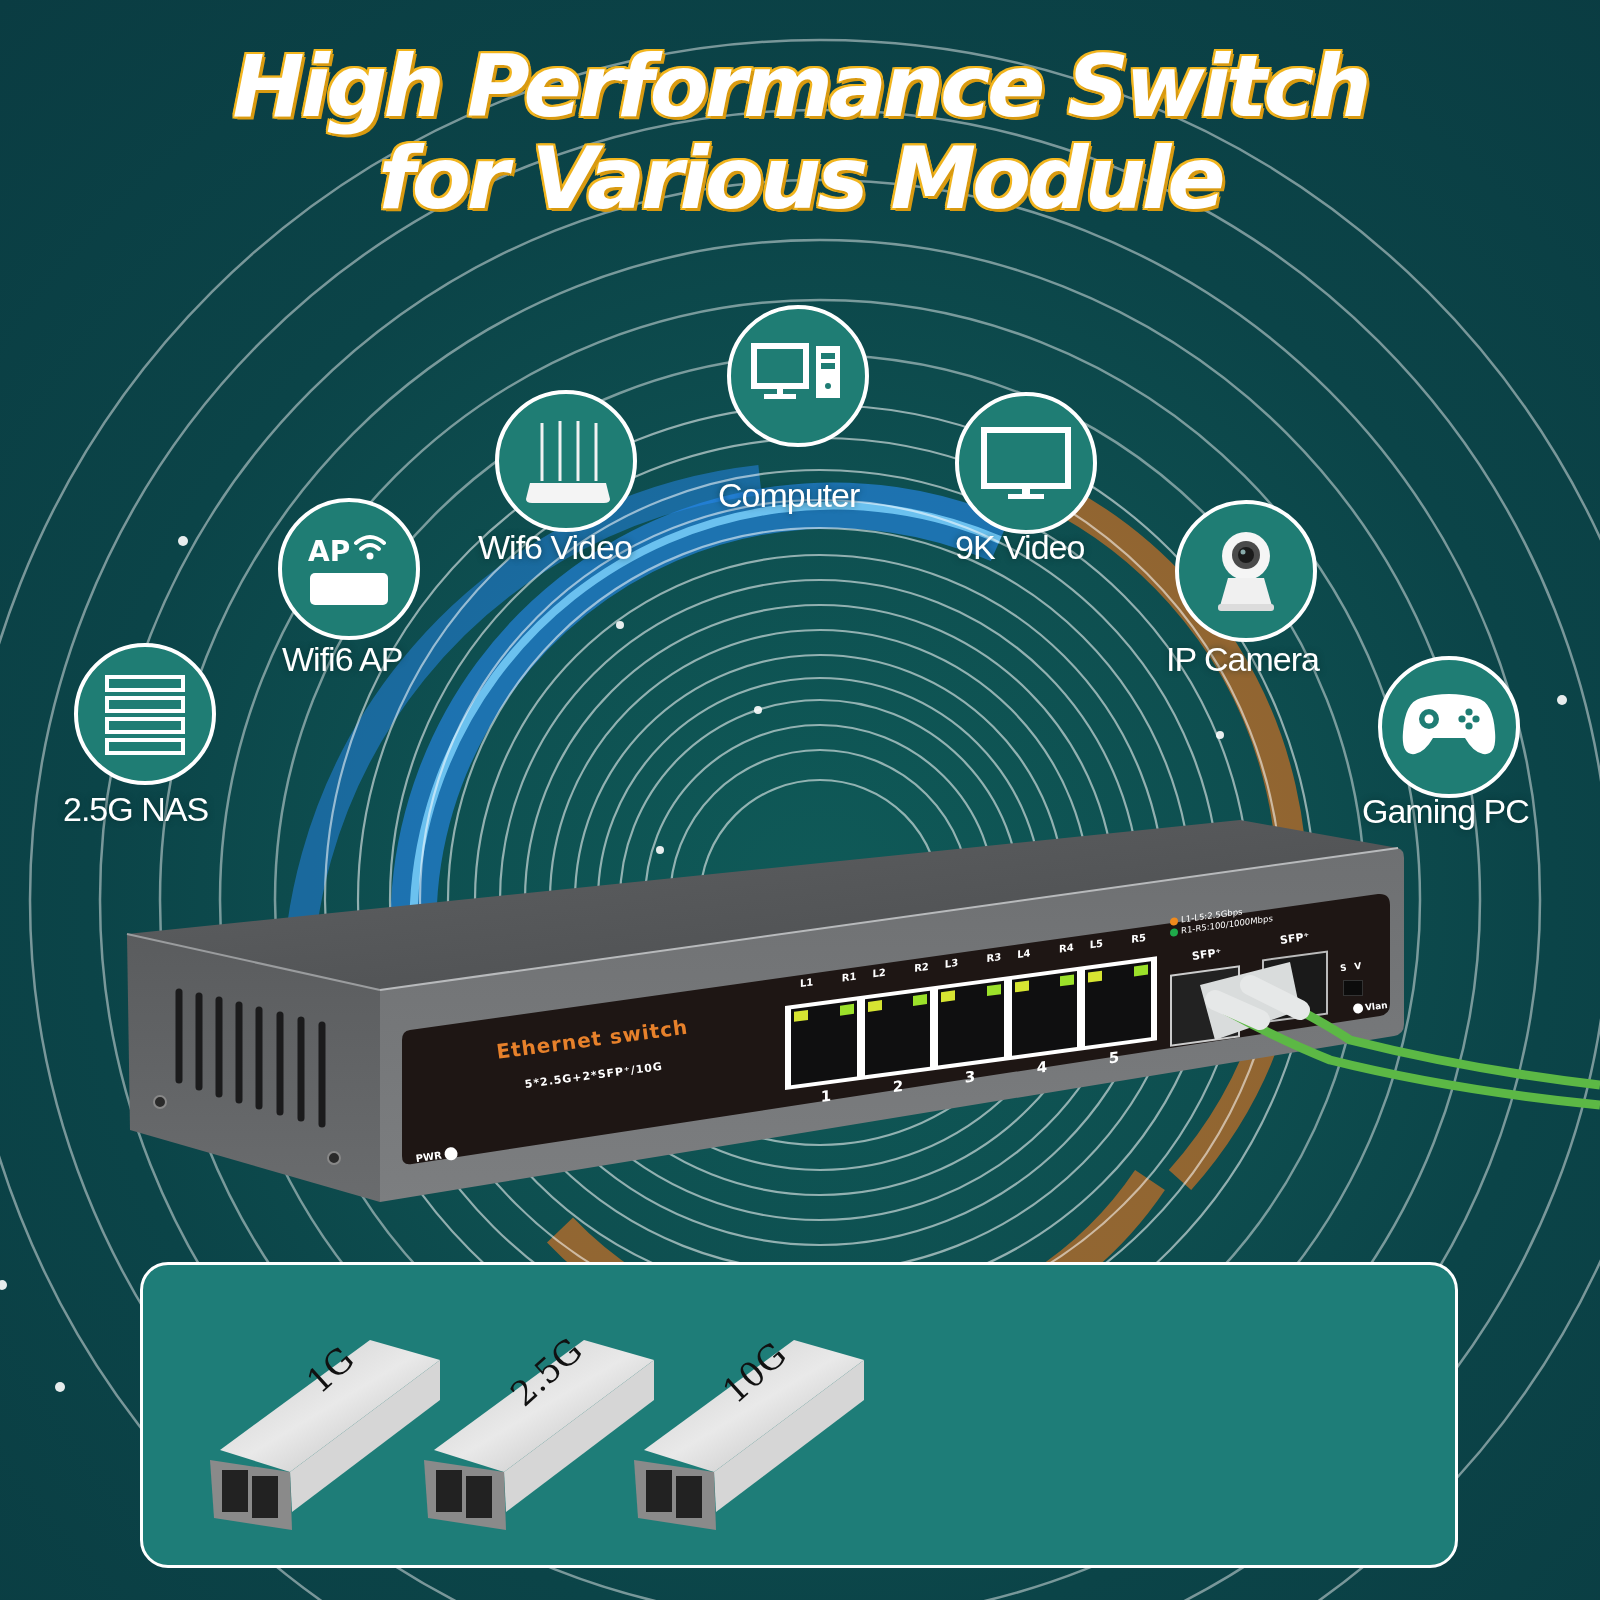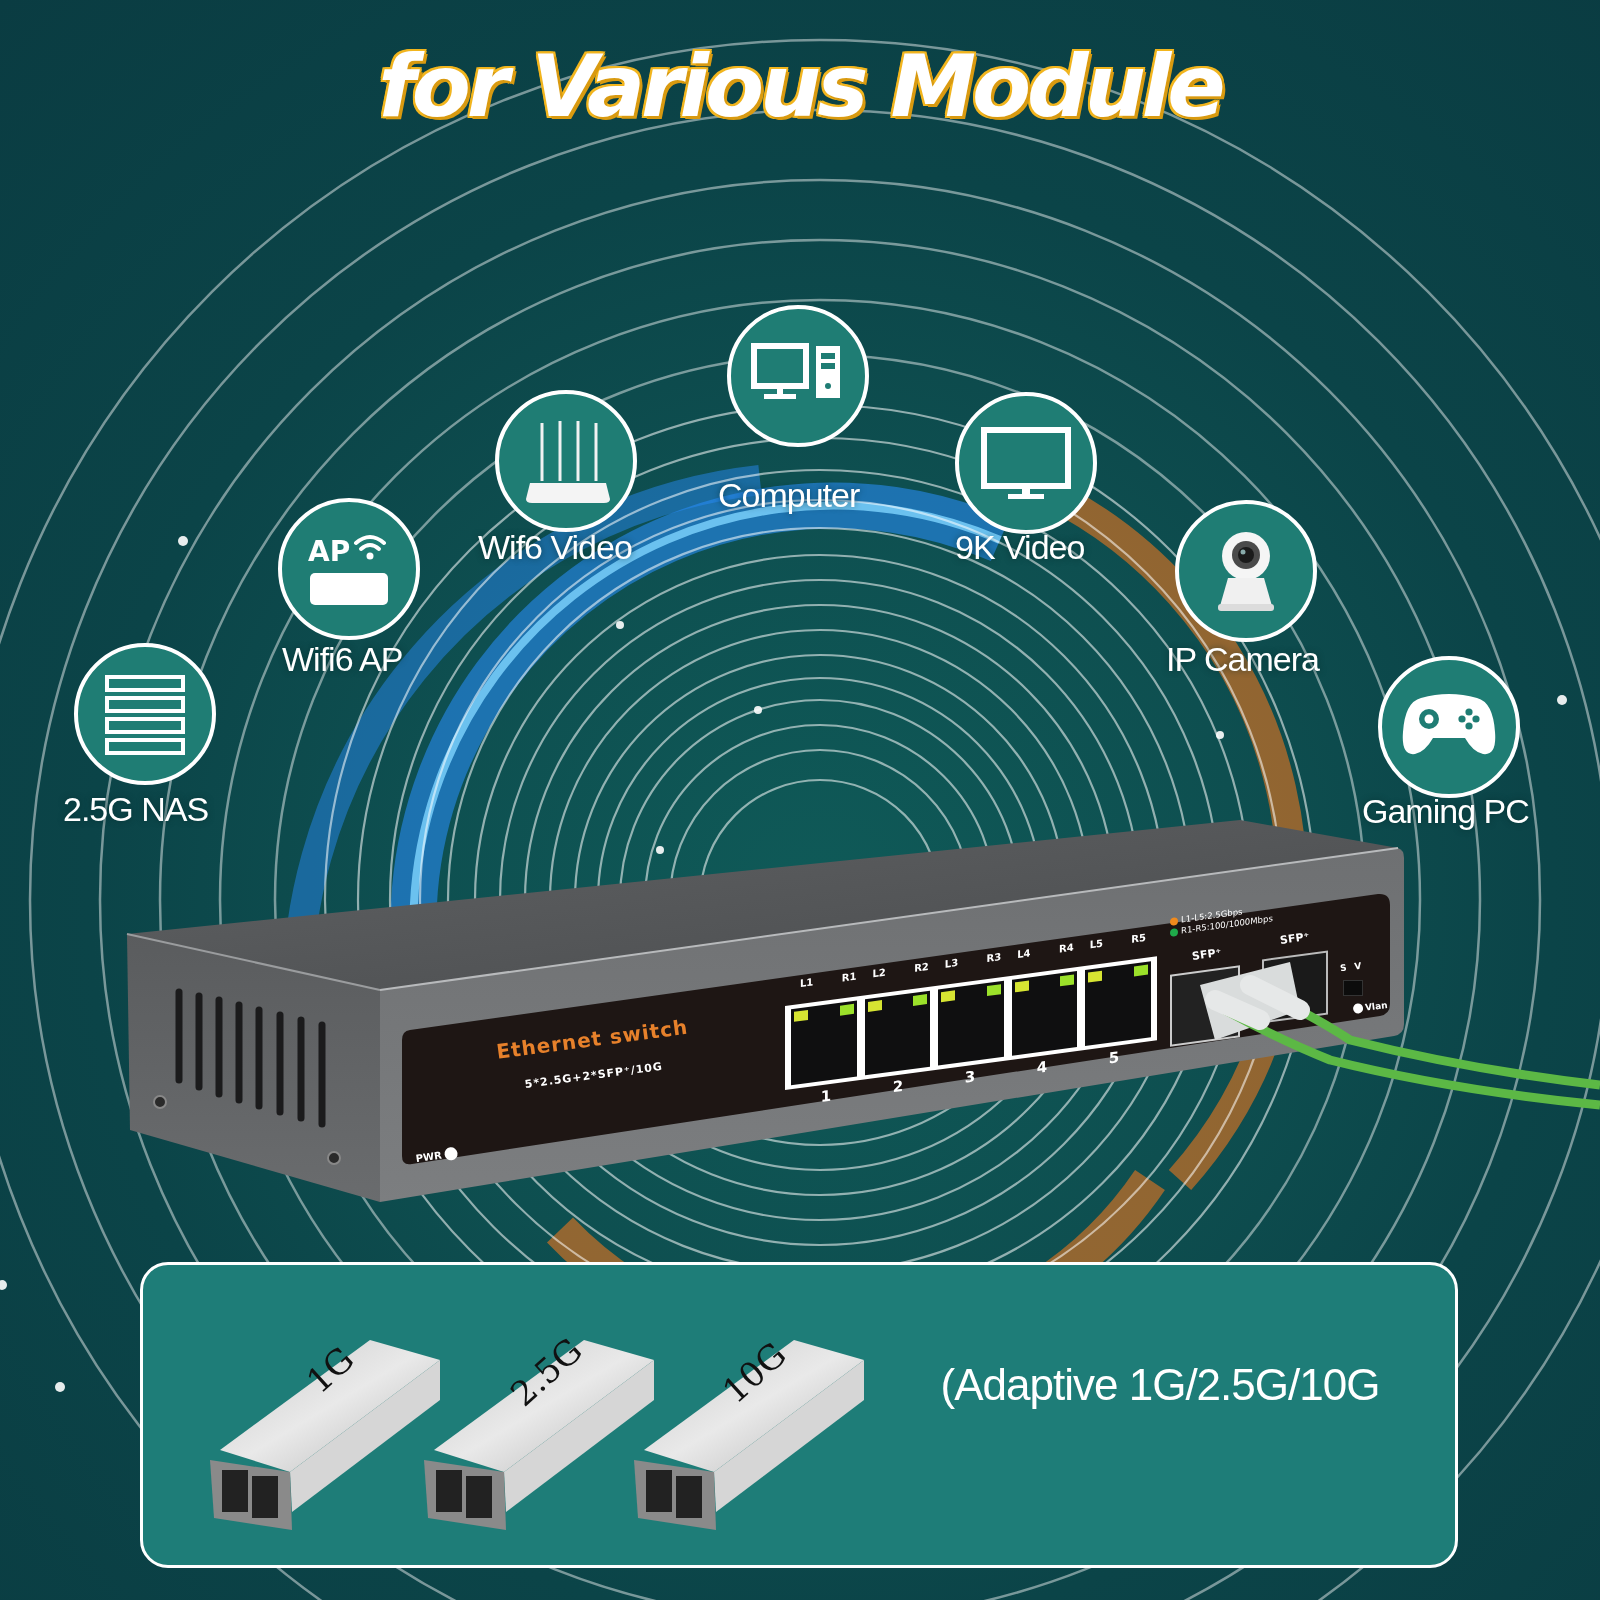--- a/index.html
+++ b/index.html
@@ -75,20 +75,21 @@
     <circle cx="620" cy="625" r="4"></circle>
       <circle cx="660" cy="850" r="4"></circle>
       <circle cx="758" cy="710" r="4"></circle>
     <circle cx="60" cy="1387" r="5"></circle>
       <circle cx="2" cy="1285" r="5"></circle>
       <circle cx="1220" cy="735" r="4"></circle>
   </g>
 </svg>
 
 <div class="headline">
+  <div>High Performance Switch</div>
   <div>for Various Module</div>
 </div>
 
 <div class="device" style="left:74px;top:643px">
   <svg width="90" height="90" viewBox="0 0 90 90">
     <g fill="none" stroke="#fff" stroke-width="4">
       <rect x="7" y="8" width="76" height="13"></rect>
         <rect x="7" y="29" width="76" height="13"></rect>
       <rect x="7" y="50" width="76" height="13"></rect>
         <rect x="7" y="71" width="76" height="13"></rect>
@@ -338,14 +339,13 @@
     <path d="M10 120 L160 10 L230 30 L80 142 Z" fill="url(#modTop)"></path>
     <path d="M80 142 L230 30 L230 70 L82 182 Z" fill="#d6d6d6"></path>
     <path d="M0 130 L80 142 L82 200 L4 188 Z" fill="#8a8a8a"></path>
     <rect x="12" y="140" width="26" height="42" fill="#222"></rect>
       <rect x="42" y="146" width="26" height="42" fill="#222"></rect>
     <text x="102" y="75" transform="rotate(-42 102 75)" font-family="DejaVu Serif, serif" font-size="34" fill="#111">10G</text>
   </g>
 </svg>
 
 <div class="panel-text">
-  <div>(Adaptive 1G/2.5G/10G</div>
 </div>
 
 </body></html>

